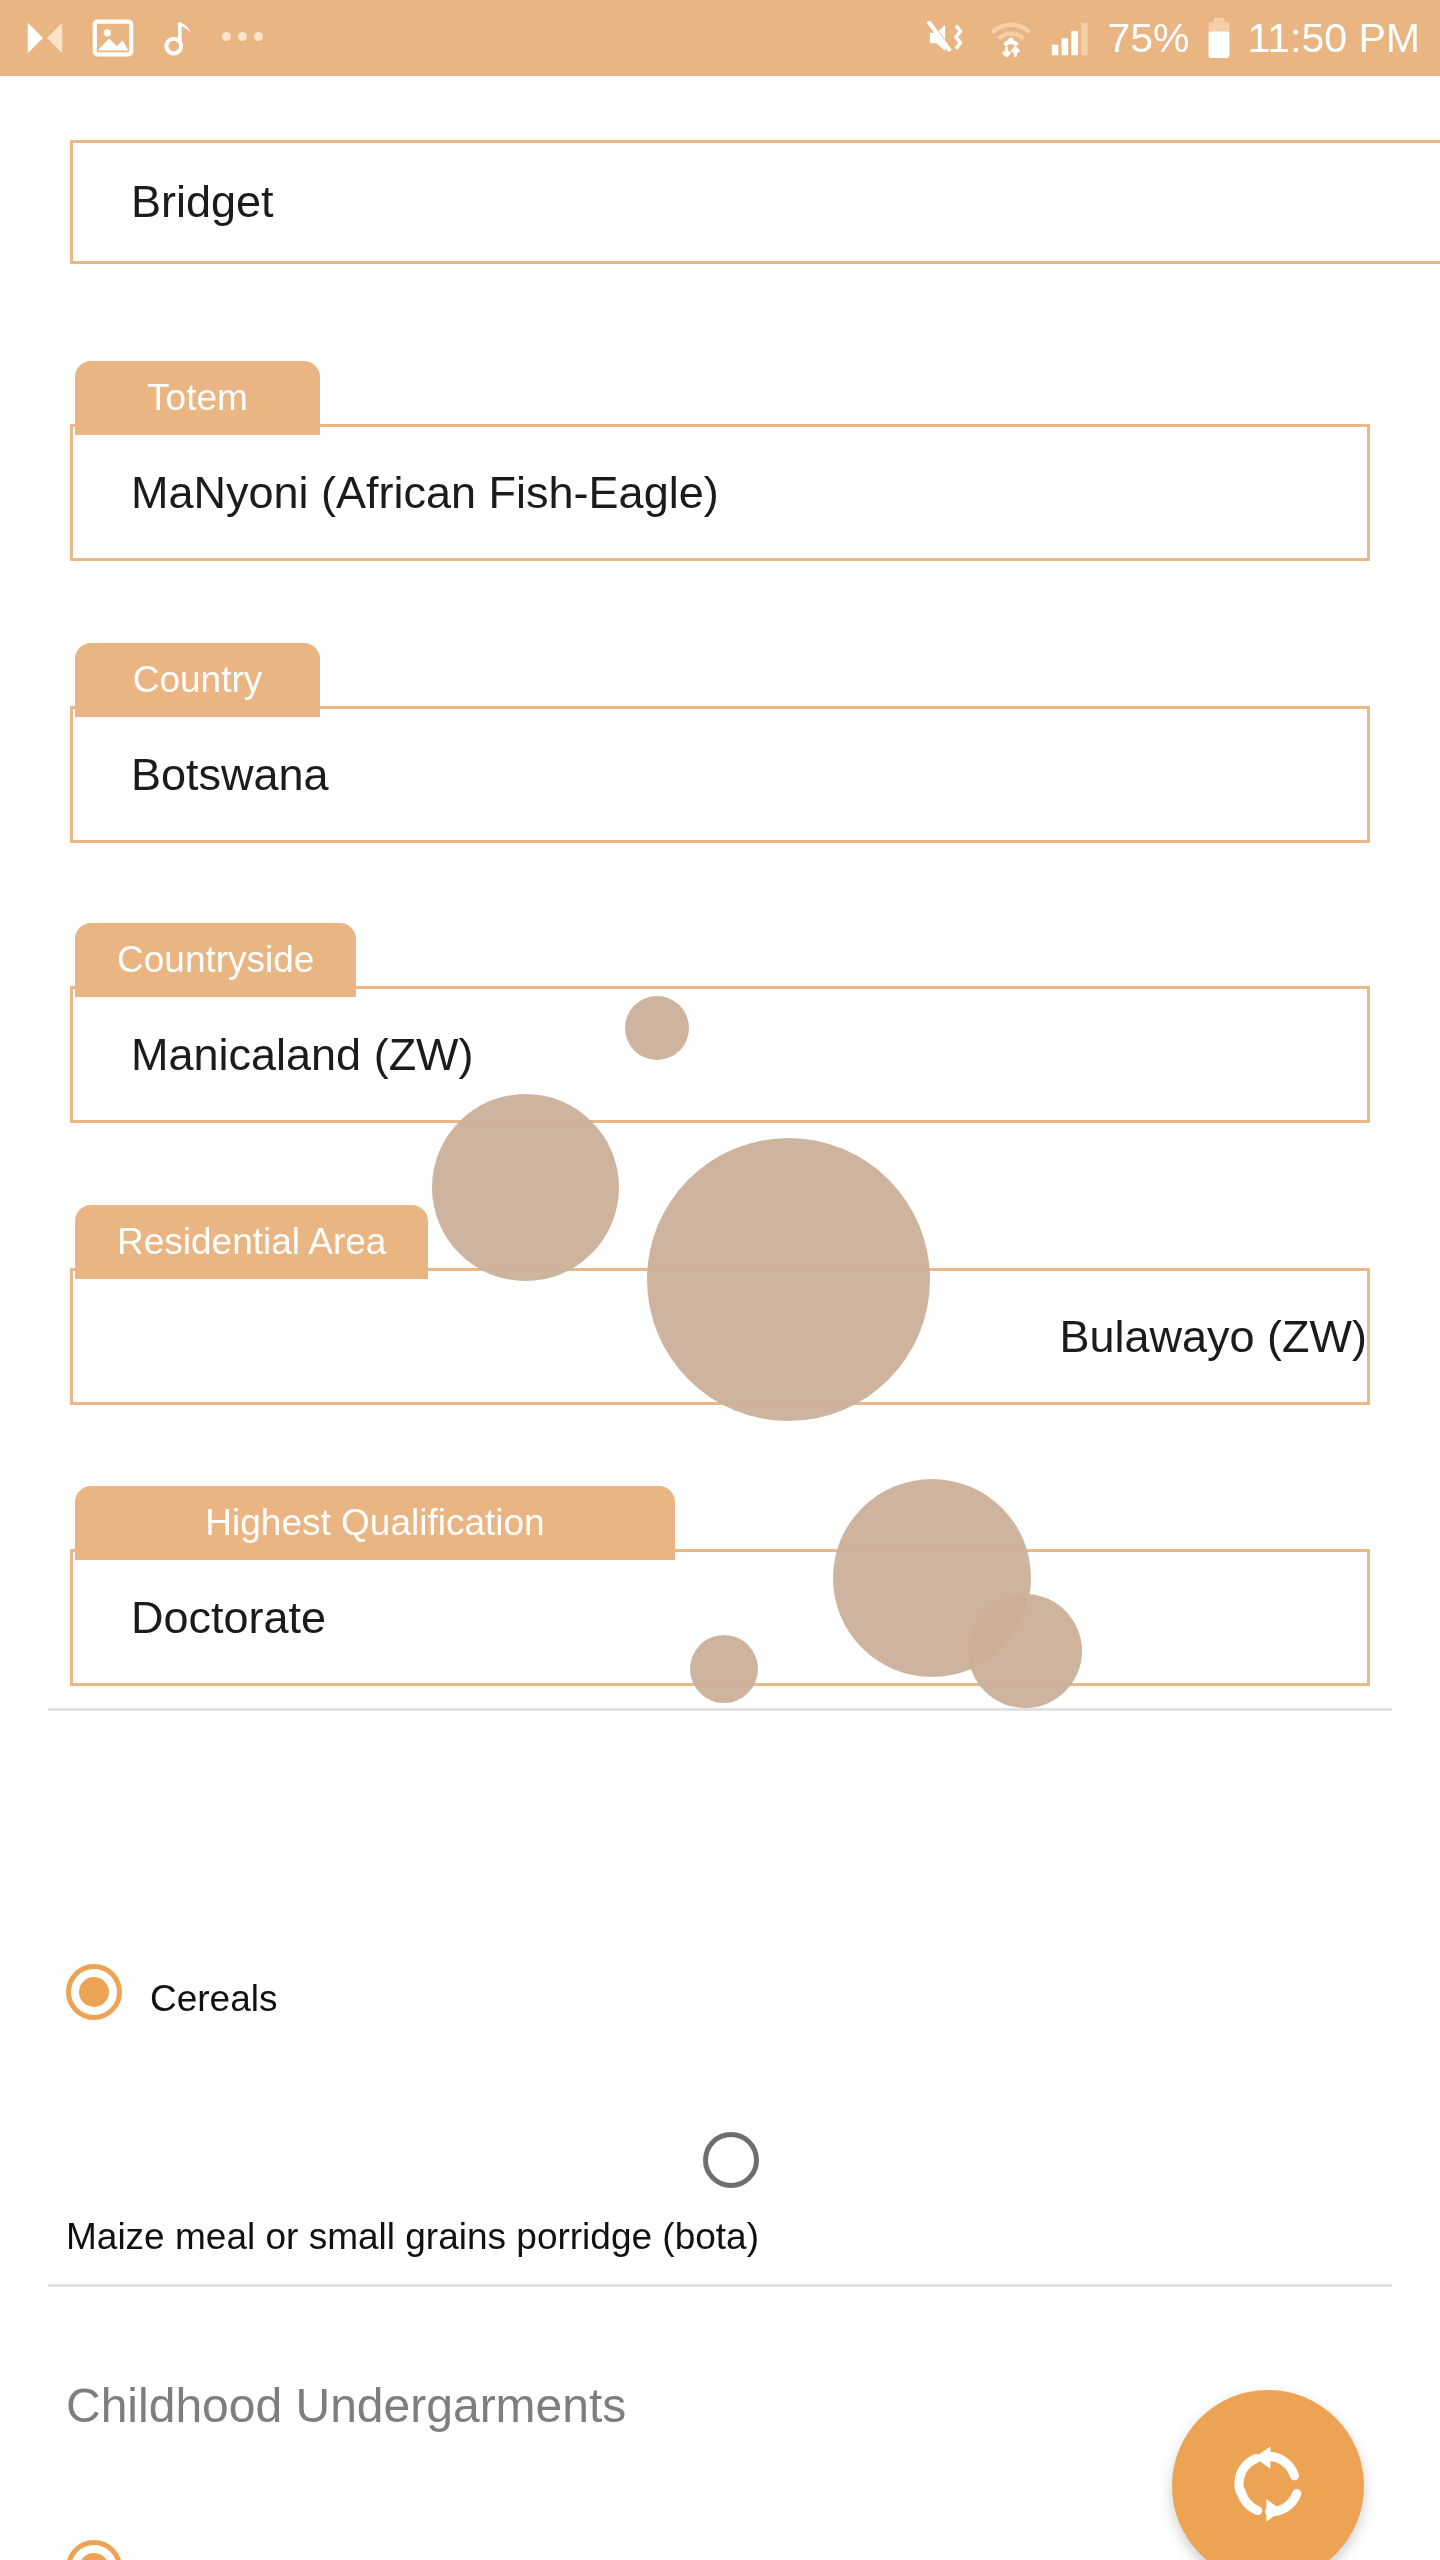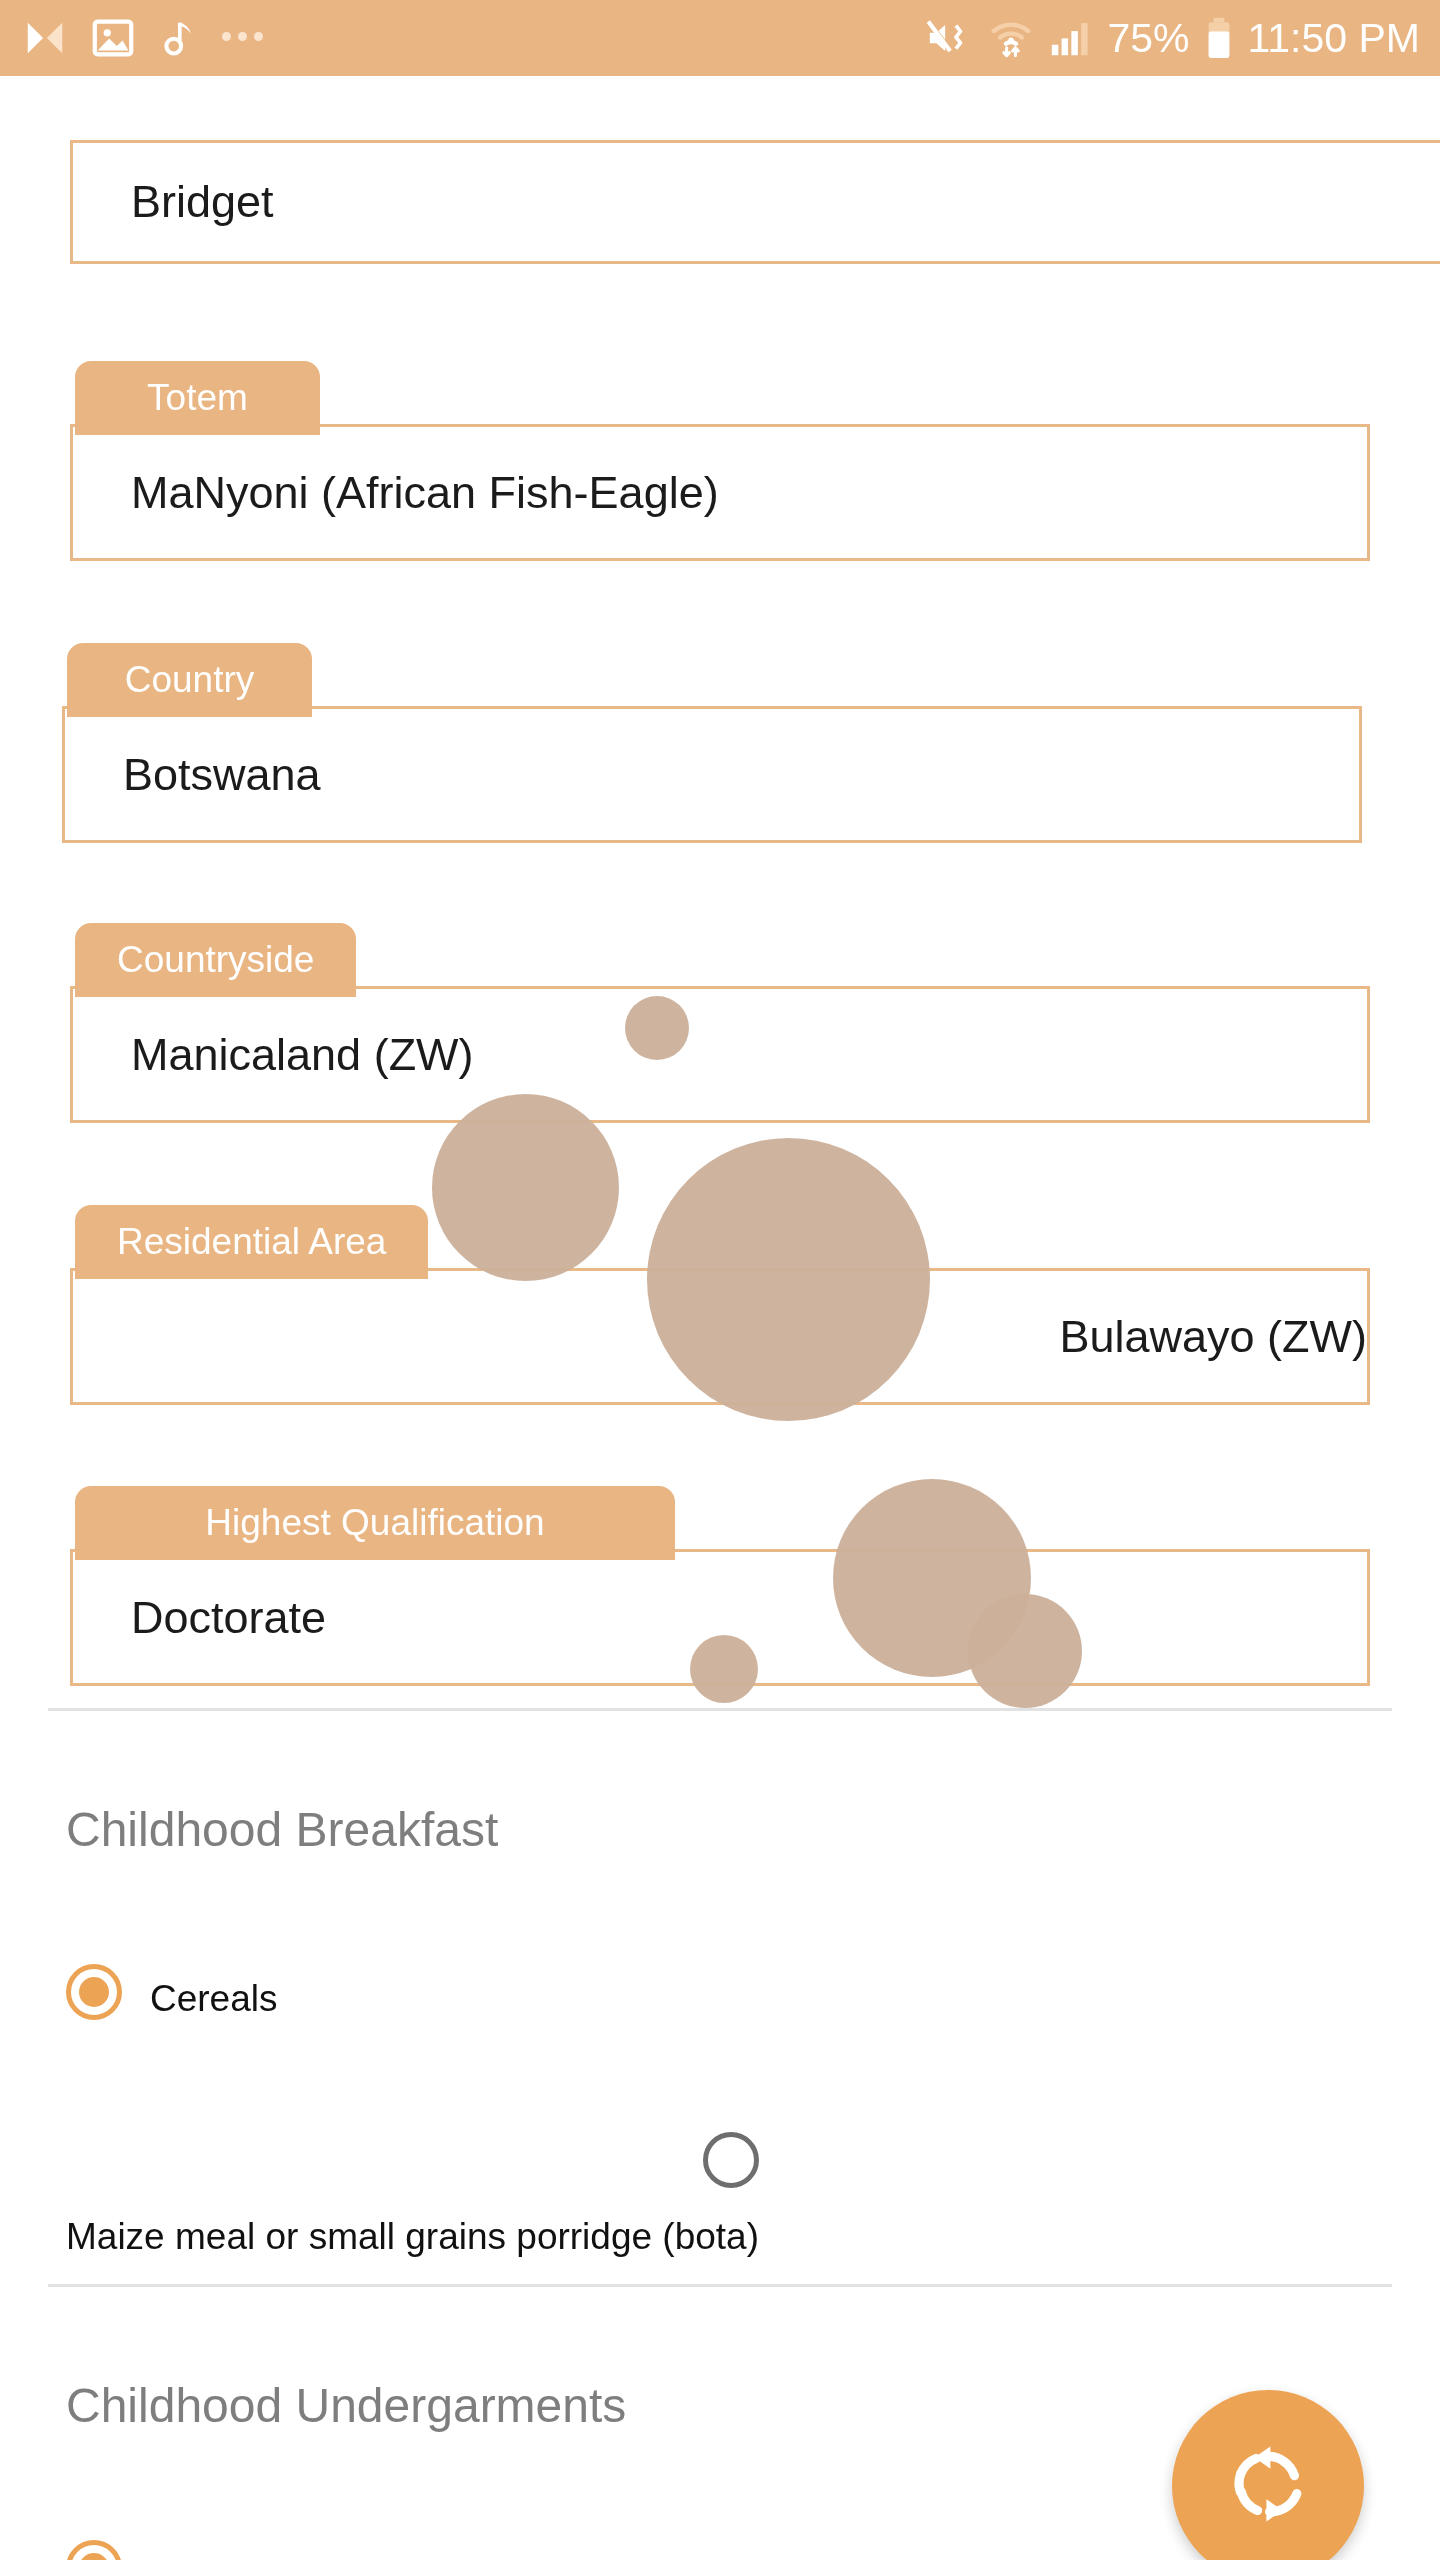--- a/index.html
+++ b/index.html
@@ -170,21 +170,21 @@
 
     <div class="field" style="left:70px; top:348px; width:1300px;">
       <div class="tab">
         <span>Totem</span>
       </div>
       <div class="box" style="height:137px;">
         <span class="value">MaNyoni (African Fish-Eagle)</span>
       </div>
     </div>
 
-    <div class="field" style="left:62px; top:630px; width:1300px;">
+    <div class="field" style="left:70px; top:630px; width:1300px;">
       <div class="tab">
         <span>Country</span>
       </div>
       <div class="box" style="height:137px;">
         <span class="value">Botswana</span>
       </div>
     </div>
 
     <div class="field" style="left:70px; top:910px; width:1300px;">
       <div class="tab">
@@ -217,21 +217,20 @@
       <div class="blob" style="left:625px; top:920px;  width:64px;  height:64px;"></div>
       <div class="blob" style="left:432px; top:1018px; width:187px; height:187px;"></div>
       <div class="blob" style="left:647px; top:1062px; width:283px; height:283px;"></div>
       <div class="blob" style="left:833px; top:1403px; width:198px; height:198px;"></div>
       <div class="blob" style="left:968px; top:1518px; width:114px; height:114px;"></div>
       <div class="blob" style="left:690px; top:1559px; width:68px;  height:68px;"></div>
     </div>
 
     <div class="divider" style="top:1632px;"></div>
 
-    <div class="section-title" style="top:1726px;">Childhood Breakfast</div>
 
     <div class="radio-row" style="top:1888px;">
       <span class="radio on"></span>
       <span class="radio-label">Cereals</span>
     </div>
 
     <div class="radio-row" style="top:2056px;flex-direction:column;">
       <span class="radio"></span>
       <span class="radio-label">Maize meal or small grains porridge (bota)</span>
     </div>

